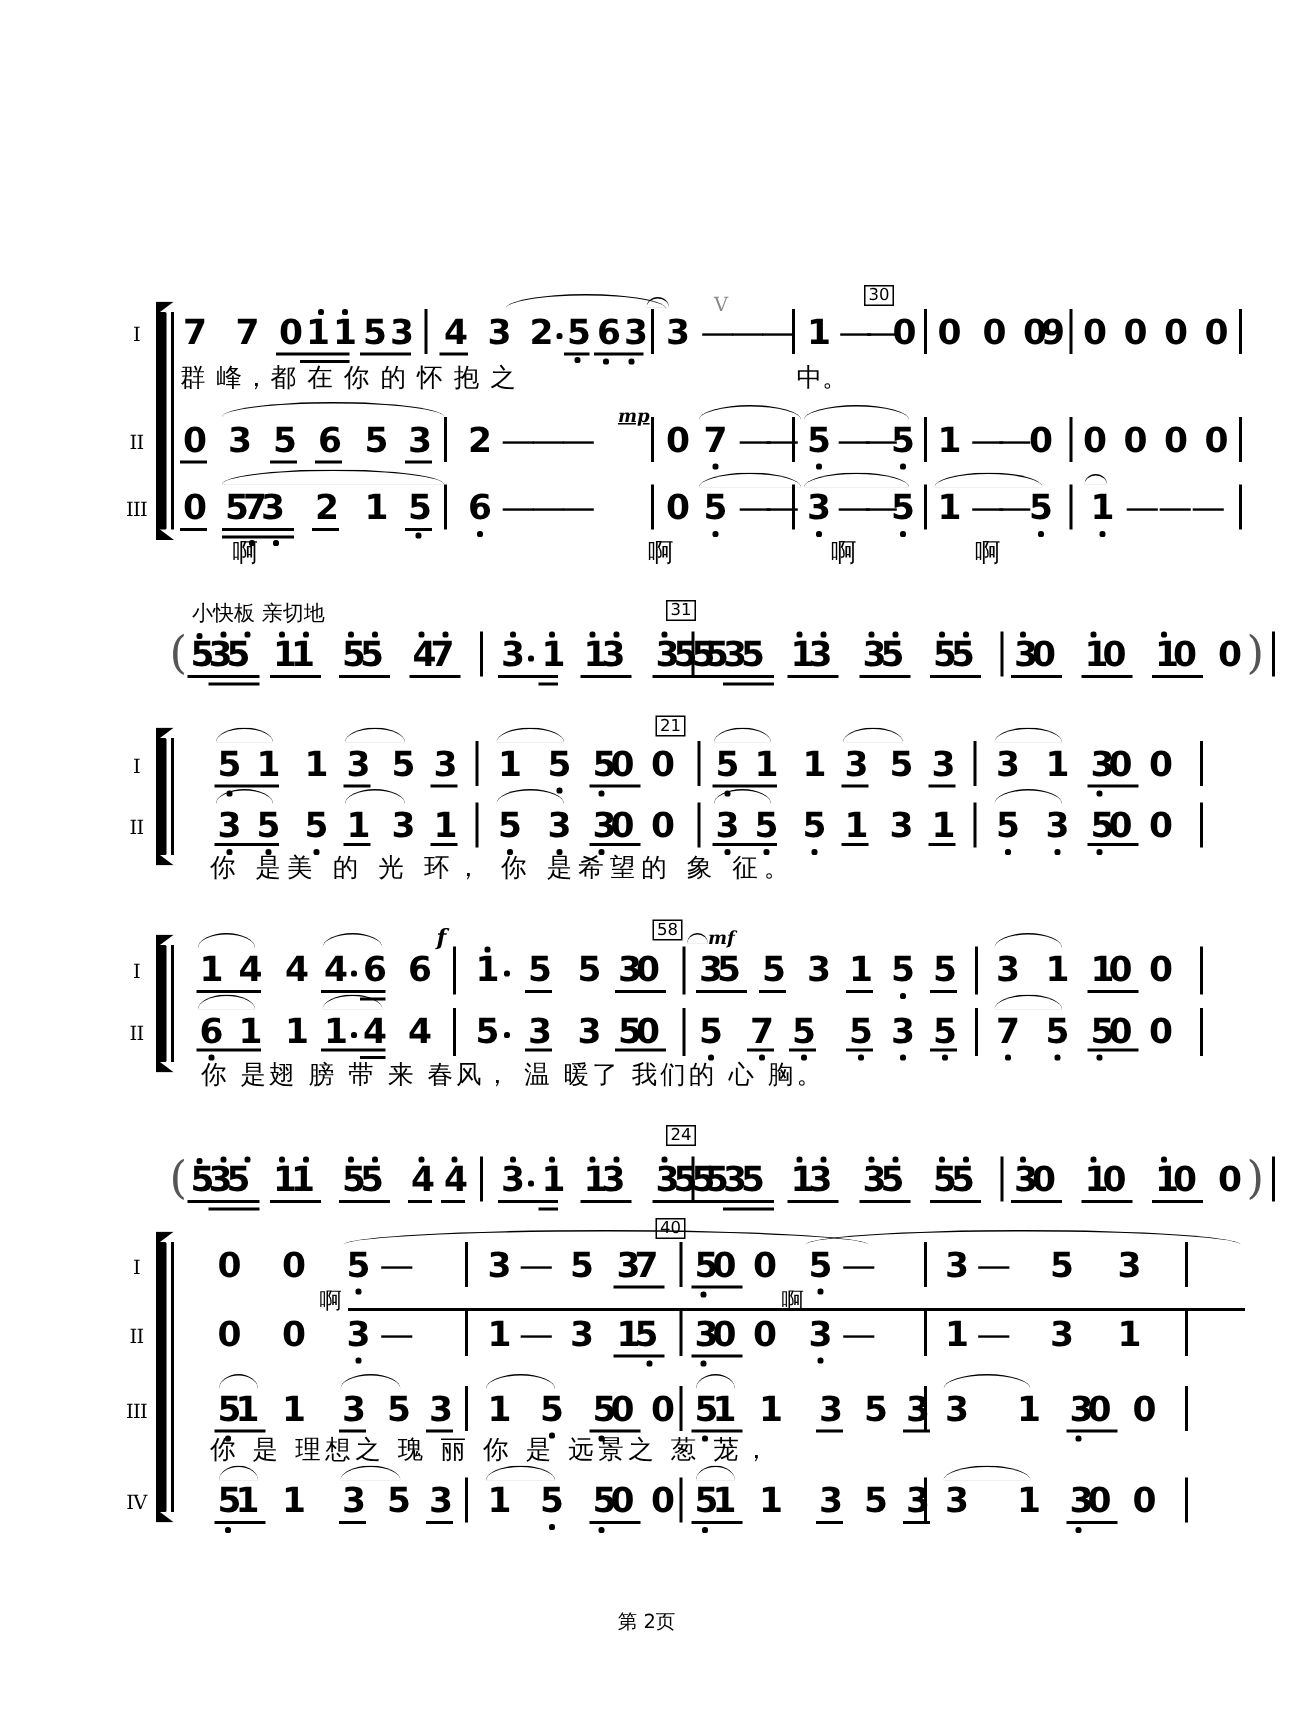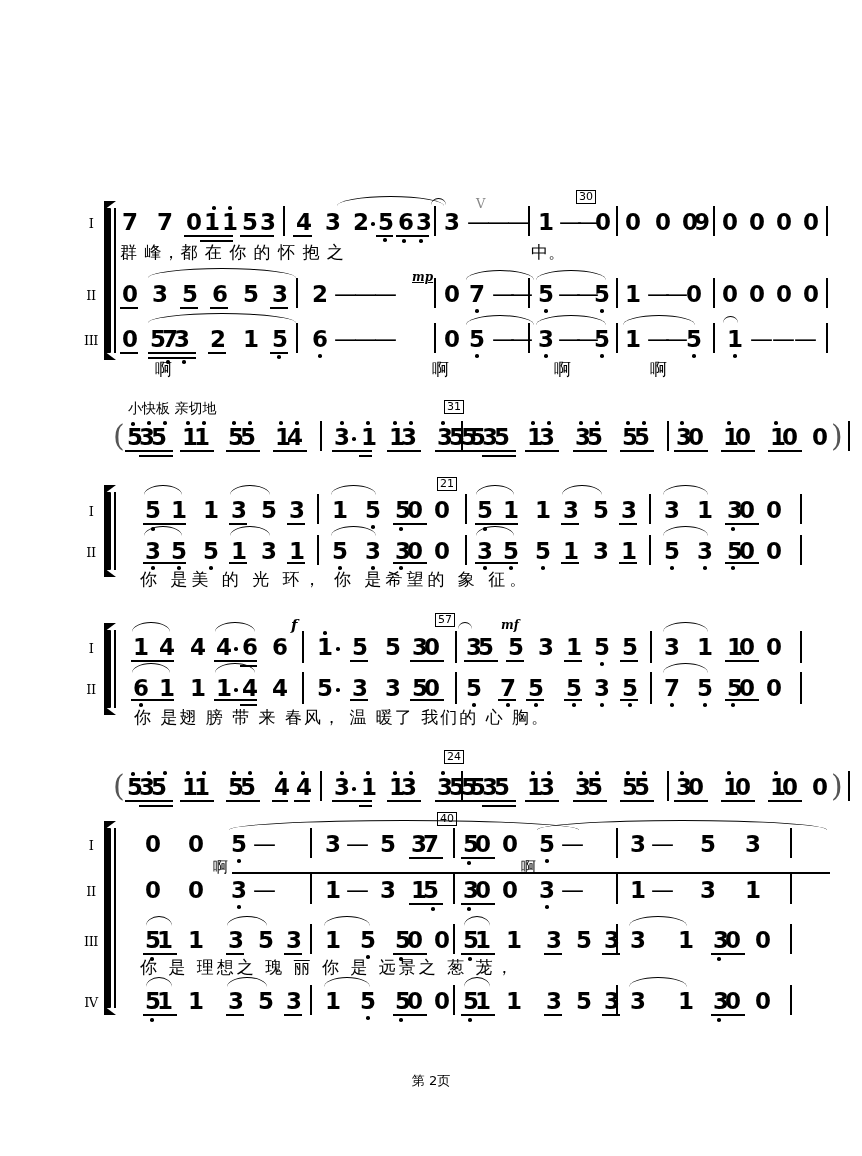--- a/index.html
+++ b/index.html
@@ -425,21 +425,21 @@
     <div class="note" style="left:182px; top:426px; letter-spacing:-6px;">1 1</div>
     <div class="beam" style="left:180px; top:450px; width:34px;"></div>
     <div class="odot" style="left:186px; top:421px;"></div>
     <div class="odot" style="left:202px; top:421px;"></div>
 
     <div class="note" style="left:228px; top:426px; letter-spacing:-6px;">5 5</div>
     <div class="beam" style="left:226px; top:450px; width:34px;"></div>
     <div class="odot" style="left:232px; top:421px;"></div>
     <div class="odot" style="left:248px; top:421px;"></div>
 
-    <div class="note" style="left:275px; top:426px; letter-spacing:-6px;">1 4</div>
+    <div class="note" style="left:275px; top:426px; letter-spacing:-6px;">4 7</div>
     <div class="beam" style="left:273px; top:450px; width:34px;"></div>
     <div class="odot" style="left:279px; top:421px;"></div>
     <div class="odot" style="left:295px; top:421px;"></div>
 
     <div class="barline thin" style="left:320px; top:421px; height:30px;"></div>
 
     <div class="note" style="left:334px; top:426px;">3</div>
     <div class="odot" style="left:340px; top:421px;"></div>
     <div class="augdot" style="left:352px; top:437px;"></div>
     <div class="note" style="left:361px; top:426px;">1</div>
@@ -614,23 +614,23 @@
     <div class="barline thin" style="left:800px; top:535px; height:30px;"></div>
 
     <div class="lyric" style="left:140px; top:570px; letter-spacing:4px;">你 是美 的 光 环， 你 是希望的 象 征。</div>
   </div>
 
   <div class="system" style="left:0;top:0;">
 
     <div class="sys-bracket" style="left:104px; top:630px; height:78px;"></div>
     <div class="sys-bracket2" style="left:114px; top:630px; height:78px;"></div>
 
-    <div class="measnum" style="left:435px; top:613px;">57</div>
+    <div class="measnum" style="left:435px; top:613px;">58</div>
     <div class="dyn" style="left:291px; top:616px;">f</div>
-    <div class="dyn sm" style="left:501px; top:618px;">mf</div>
+    <div class="dyn sm" style="left:472px; top:618px;">mf</div>
     <div class="minislur" style="left:458px; top:622px; width:14px;"></div>
 
     <div class="voice-label" style="left:80px; top:641px;">I</div>
 
     <div class="note" style="left:133px; top:636px;">1</div>
     <div class="beam" style="left:131px; top:660px; width:43px;"></div>
     <div class="note" style="left:159px; top:636px;">4</div>
     <div class="slur" style="left:132px; top:622px; width:38px;"></div>
     <div class="note" style="left:190px; top:636px;">4</div>
     <div class="note" style="left:216px; top:636px;">4</div>

